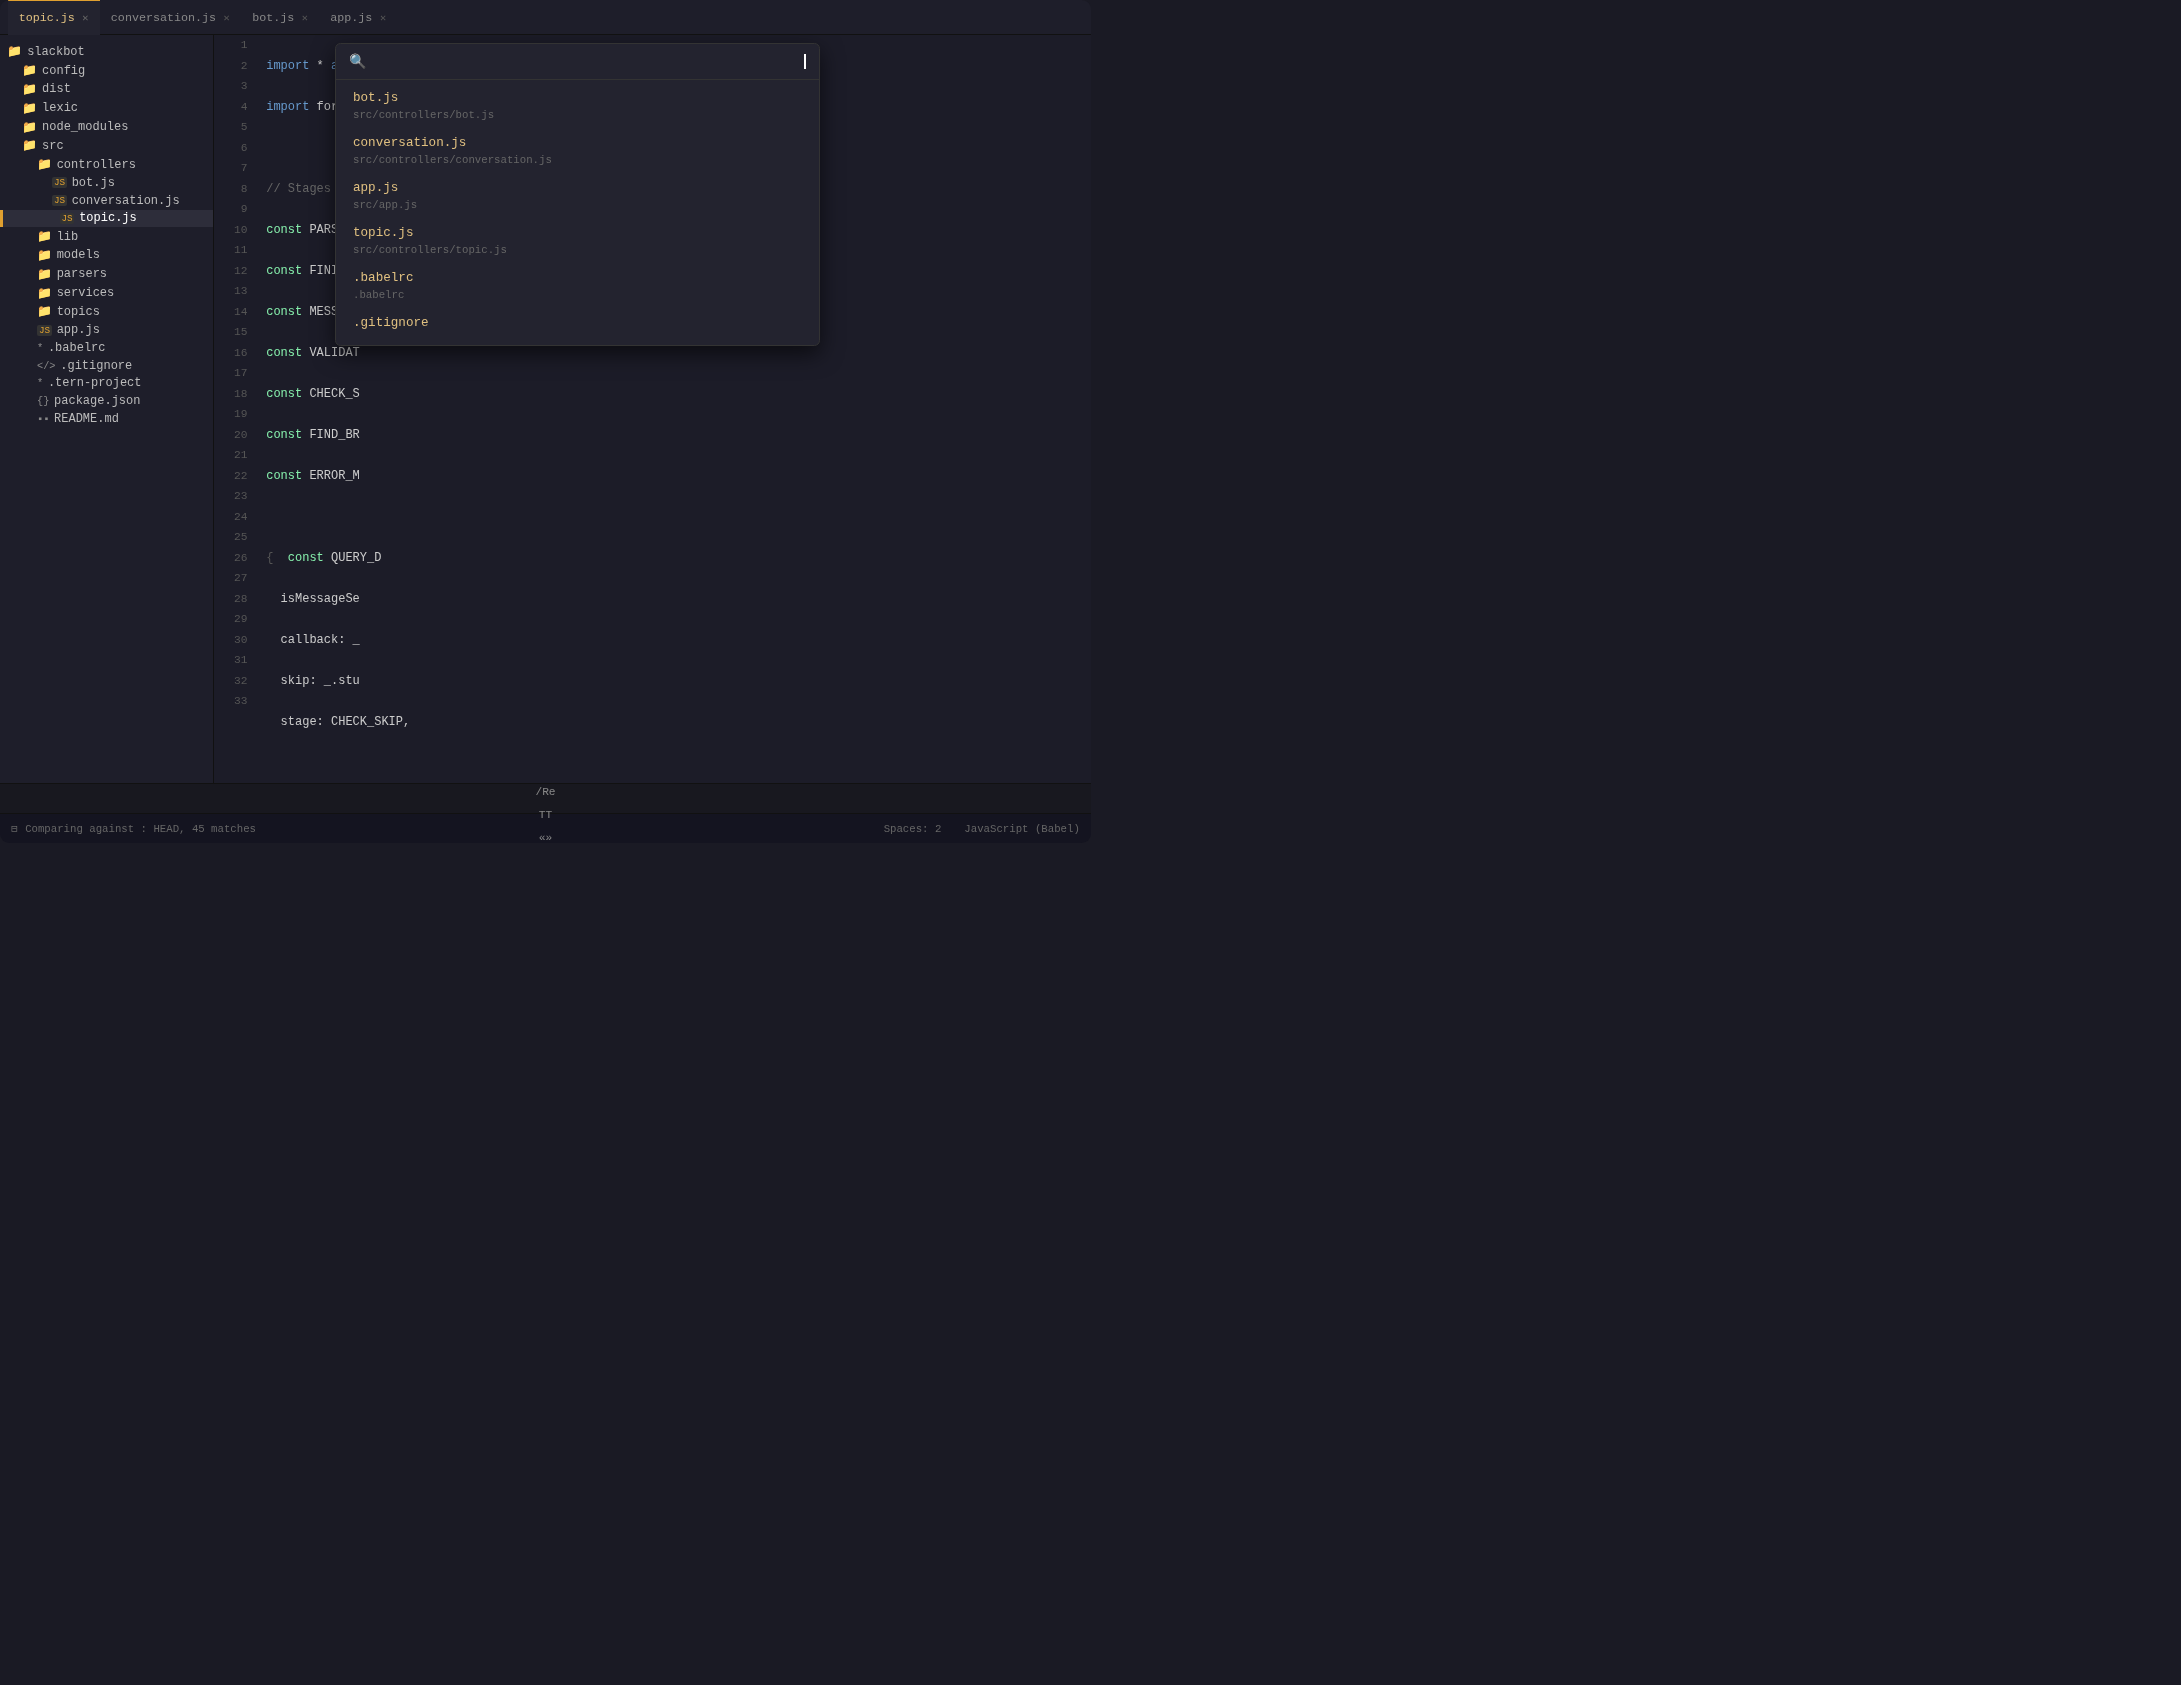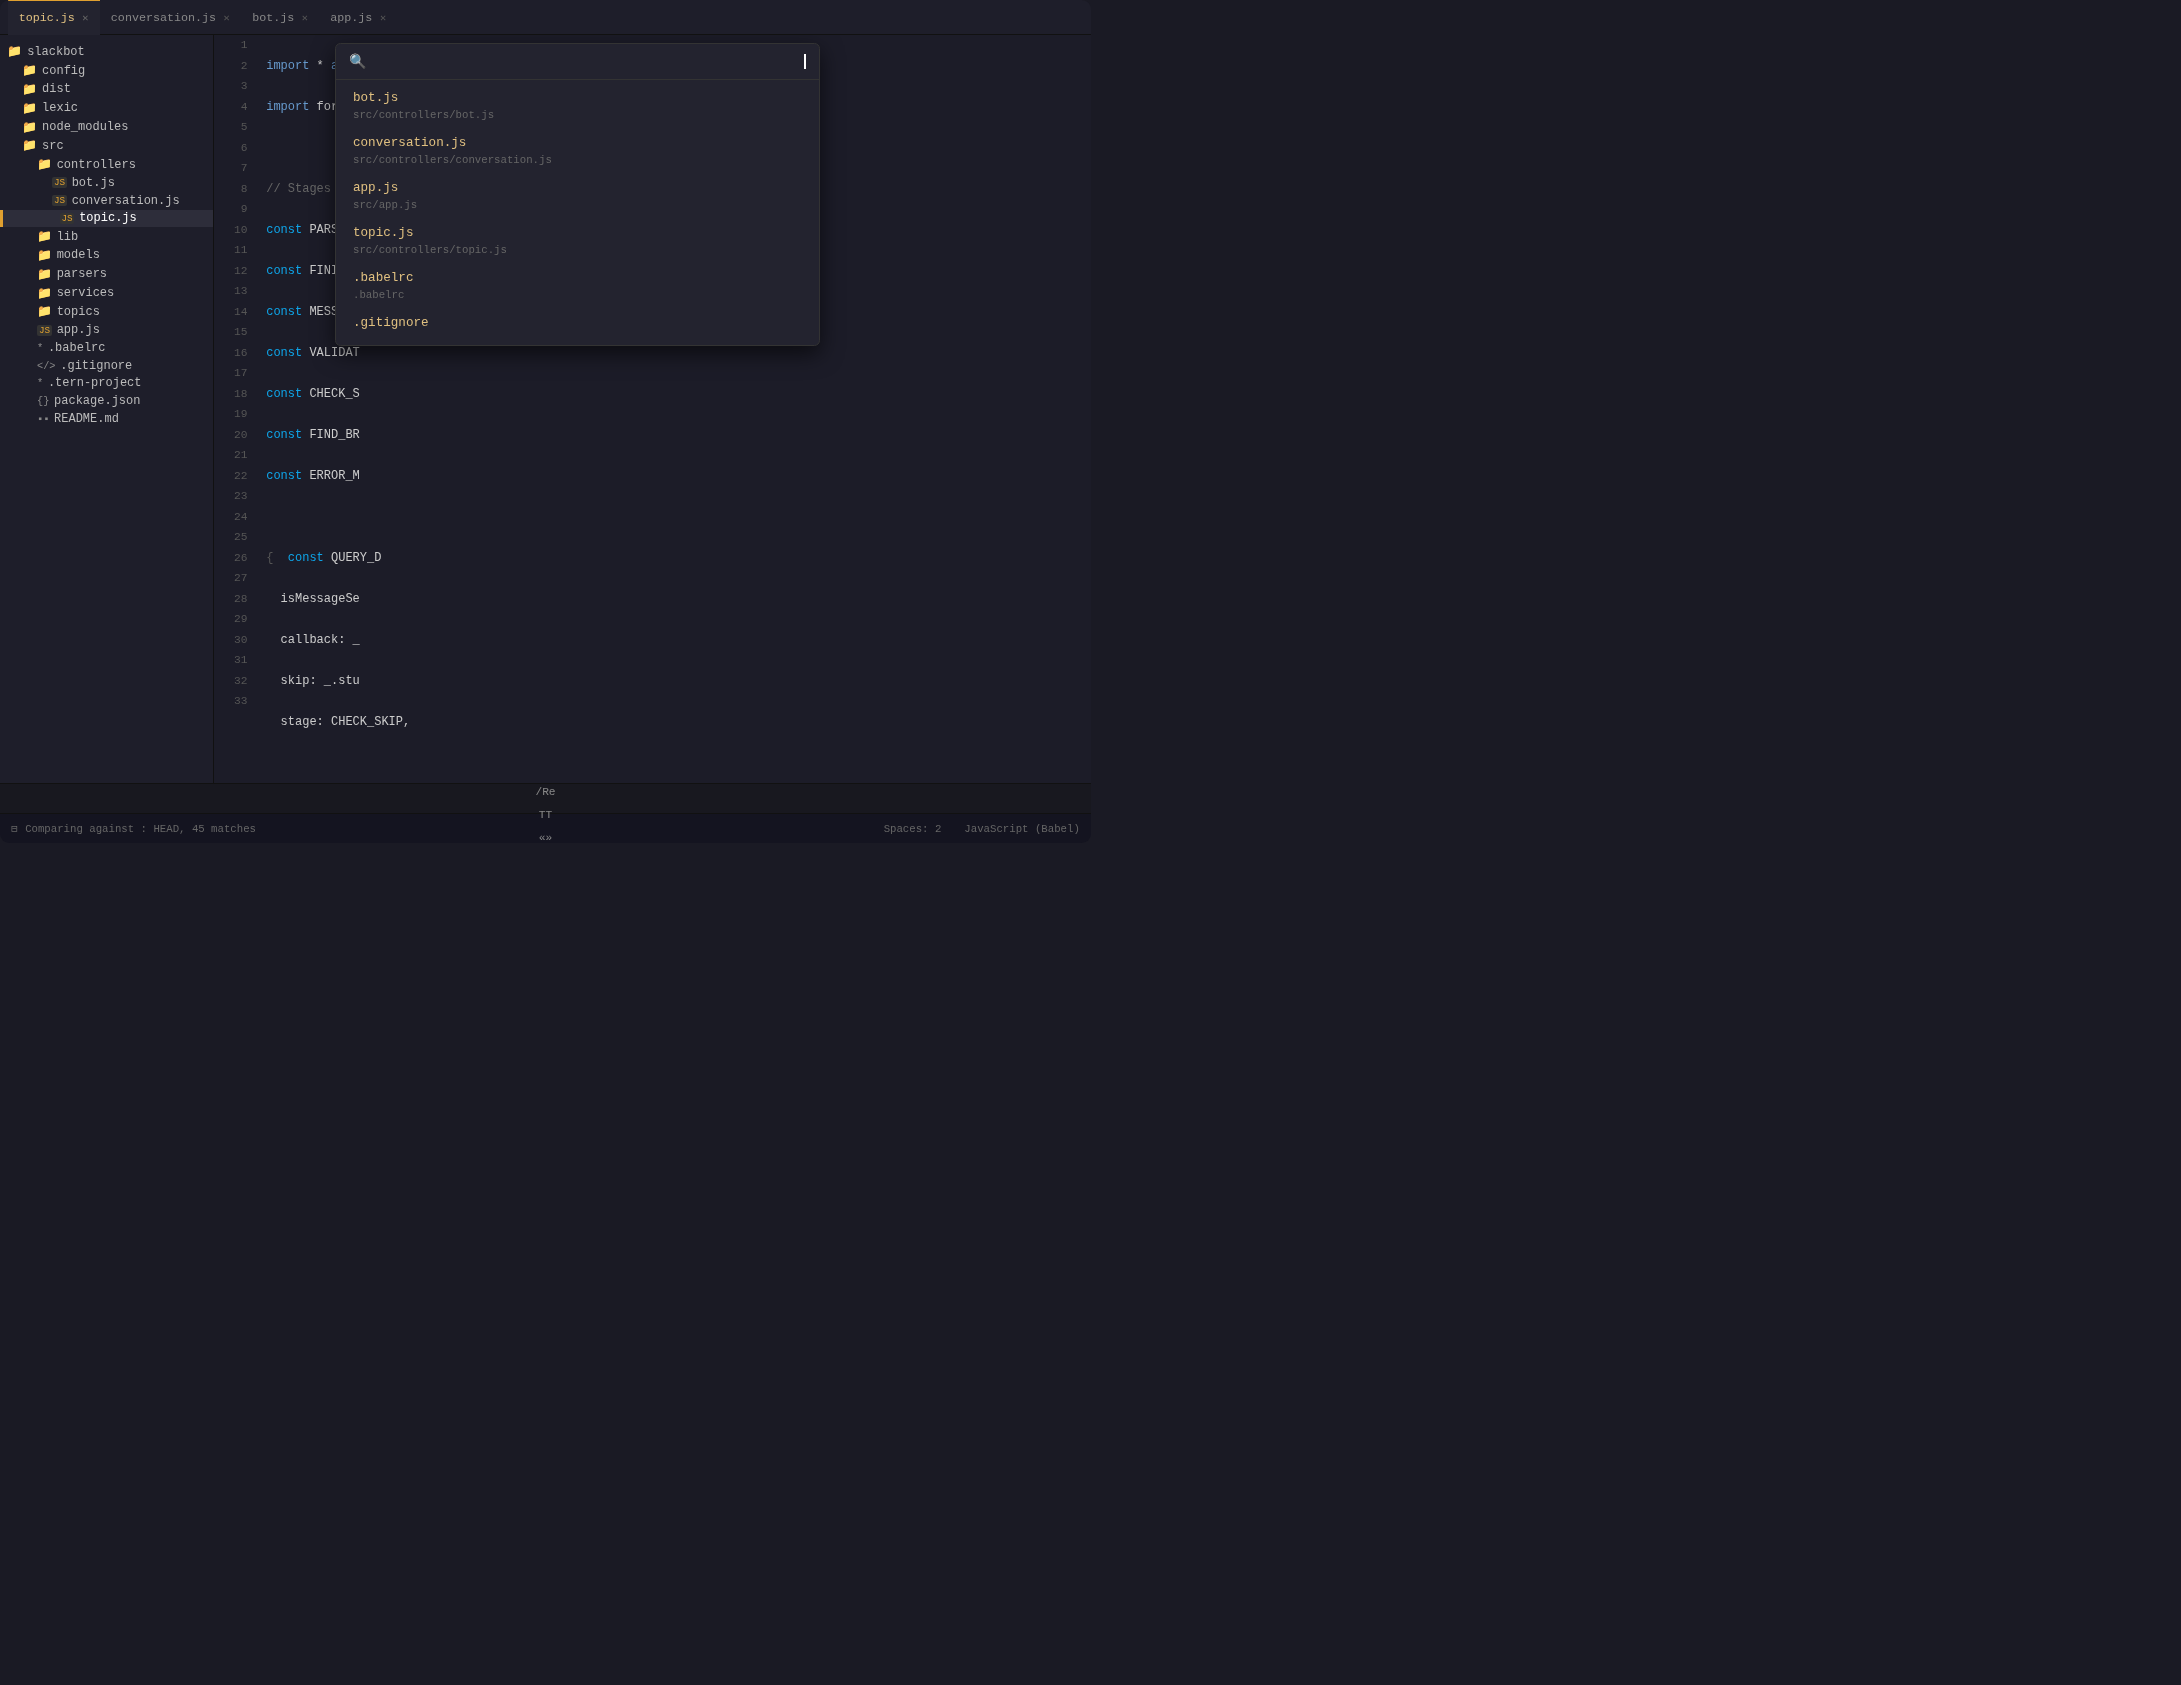--- a/index.html
+++ b/index.html
@@ -92,21 +92,21 @@
     }
     .code-lines {
       flex: 1;
       padding: 0 11.2px;
       white-space: pre;
       font-size: 12px;
       line-height: 20.5px;
       overflow: visible;
     }
     .line { line-height: 20.5px; min-height: 20.5px; }
-    .kw { color: #0ea5e9; } 
+    .kw { color: #86efac; } 
     .kw2 { color: #6699cc; } 
     .str { color: #88cc88; } 
     .cm { color: #666; }
 
     
     .minimap {
       width: 75px;
       background: #181820;
       flex-shrink: 0;
       overflow: hidden;

